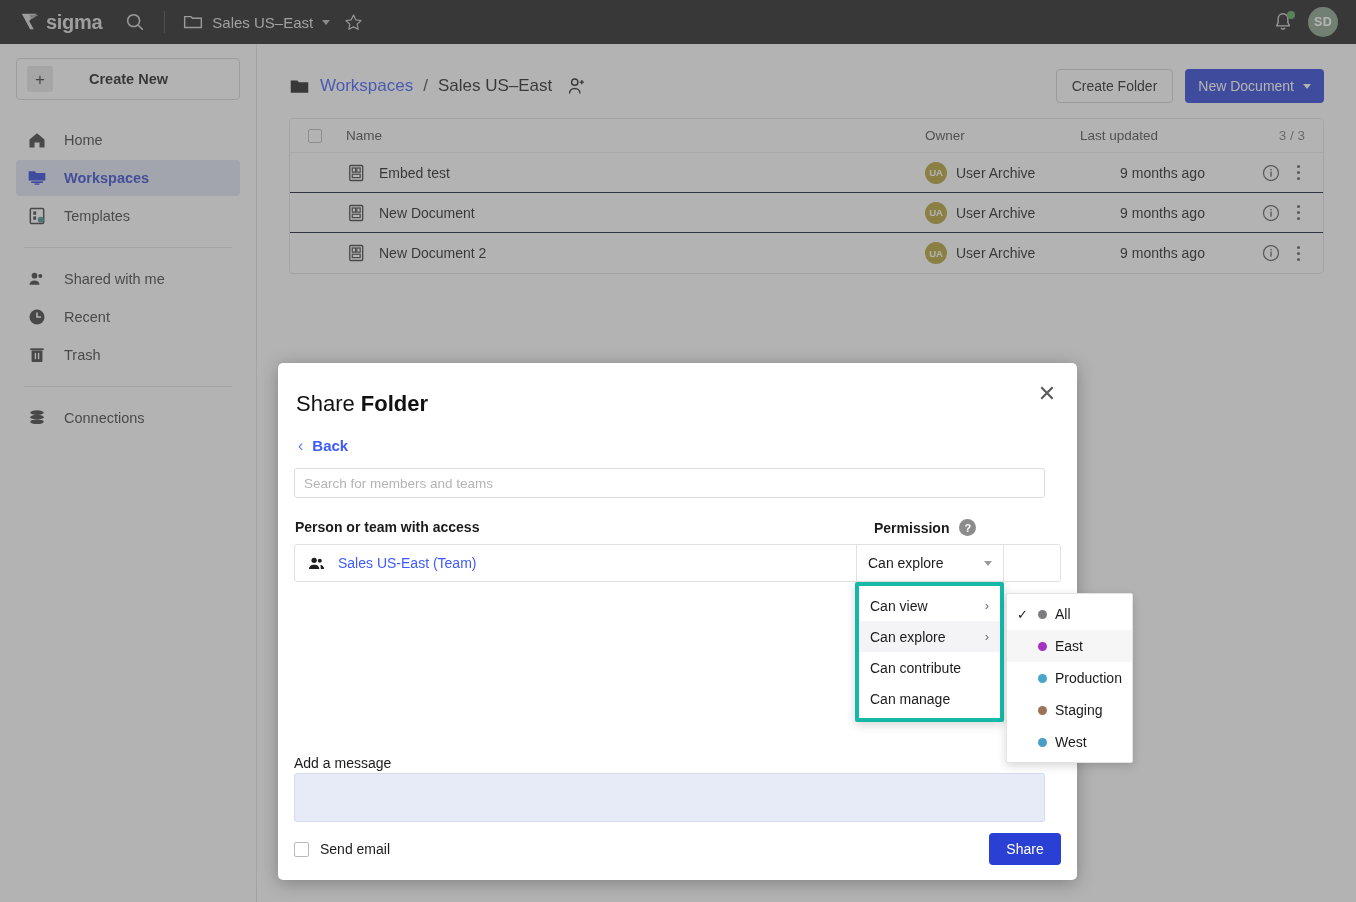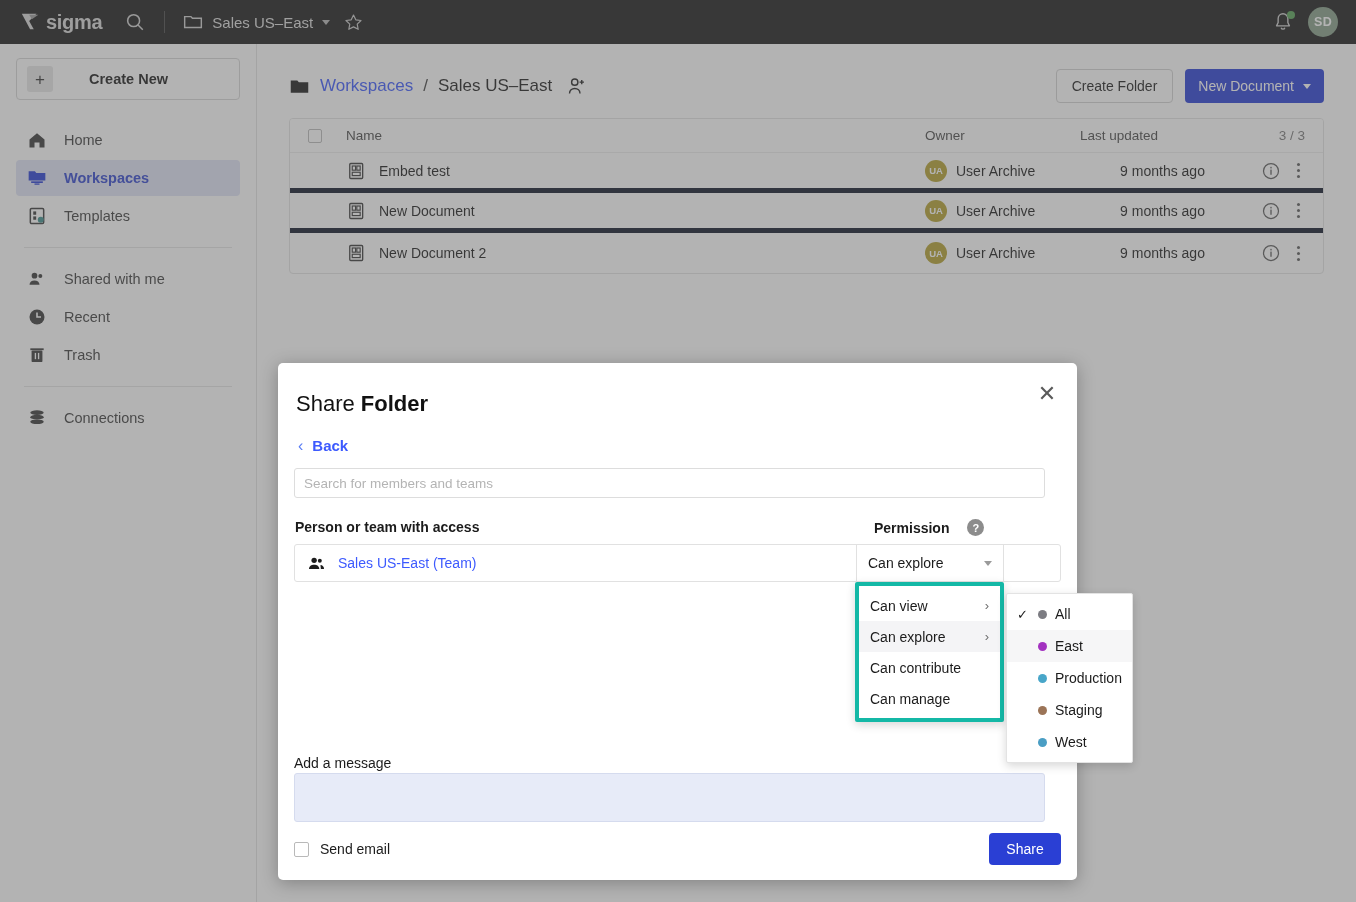--- a/index.html
+++ b/index.html
@@ -112,21 +112,21 @@
     background: #fff; cursor: pointer; flex: 0 0 auto;
   }
   .th { font-size: 13.5px; color: #4b4b4b; }
   .th-name { margin-left: 24px; flex: 1; }
   .th-owner { width: 155px; }
   .th-upd { width: 165px; }
   .th-count { width: 60px; text-align: right; color: #7a7a7a; }
 
   .t-row {
     height: 40px; display: flex; align-items: center; padding: 0 18px;
-    border-bottom: 5px solid #0f172a; cursor: pointer;
+    border-bottom: 1px solid #0f172a; cursor: pointer;
   }
   .t-row:last-child { border-bottom: none; }
   .row-doc-icon { width: 20px; height: 20px; margin-left: 24px; flex: 0 0 auto; }
   .row-name { font-size: 14px; color: #1b1b1b; margin-left: 13px; flex: 1; }
   .row-owner { width: 155px; display: flex; align-items: center; gap: 9px; }
   .ua-badge {
     width: 22px; height: 22px; border-radius: 50%; background: #b5a230;
     color: #fff; font-size: 9.5px; font-weight: 700;
     display: flex; align-items: center; justify-content: center;
   }
@@ -160,21 +160,21 @@
   .back-label { font-size: 15px; color: #3d5afe; font-weight: bold; }
   .search-box {
     margin-top: 14px; height: 30px; width: 751px; border: 1px solid #dddddd;
     border-radius: 3px; padding: 0 9px; font-size: 13.5px; color: #222;
     font-family: "Liberation Sans", sans-serif; outline: none;
   }
   .search-box::placeholder { color: #b4b4b4; }
 
   .acc-head { display: flex; margin-top: 21px; padding: 0 1px; }
   .acc-head .h1 { font-size: 14px; font-weight: 700; color: #1b1b1b; flex: 1; }
-  .acc-head .h2 { font-size: 14px; font-weight: 700; color: #1b1b1b; display: flex; align-items: center; gap: 18px; width: 186px; }
+  .acc-head .h2 { font-size: 14px; font-weight: 700; color: #1b1b1b; display: flex; align-items: center; gap: 10px; width: 186px; }
   .q-badge {
     width: 17px; height: 17px; border-radius: 50%; background: #8c8c8c; color: #fff;
     font-size: 11px; font-weight: 700; display: flex; align-items: center; justify-content: center;
     cursor: pointer;
   }
   .acc-row {
     margin-top: 8px; height: 38px; border: 1px solid #e1e1e1; border-radius: 3px;
     display: flex; align-items: center; padding: 0 12px; position: relative;
   }
   .acc-team-icon { width: 19px; height: 19px; }

